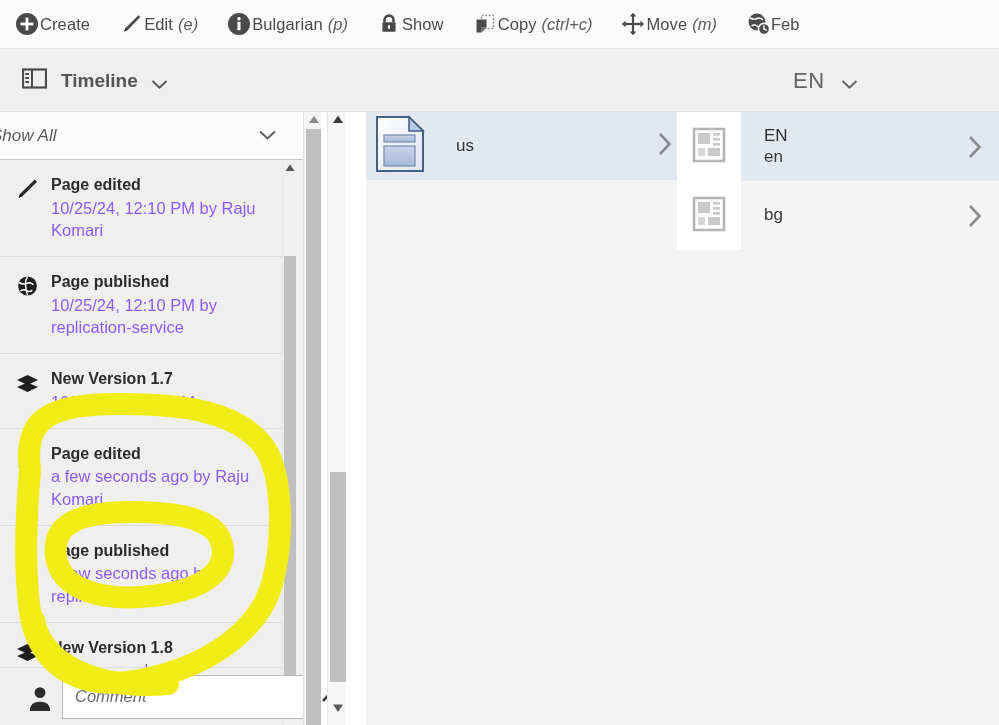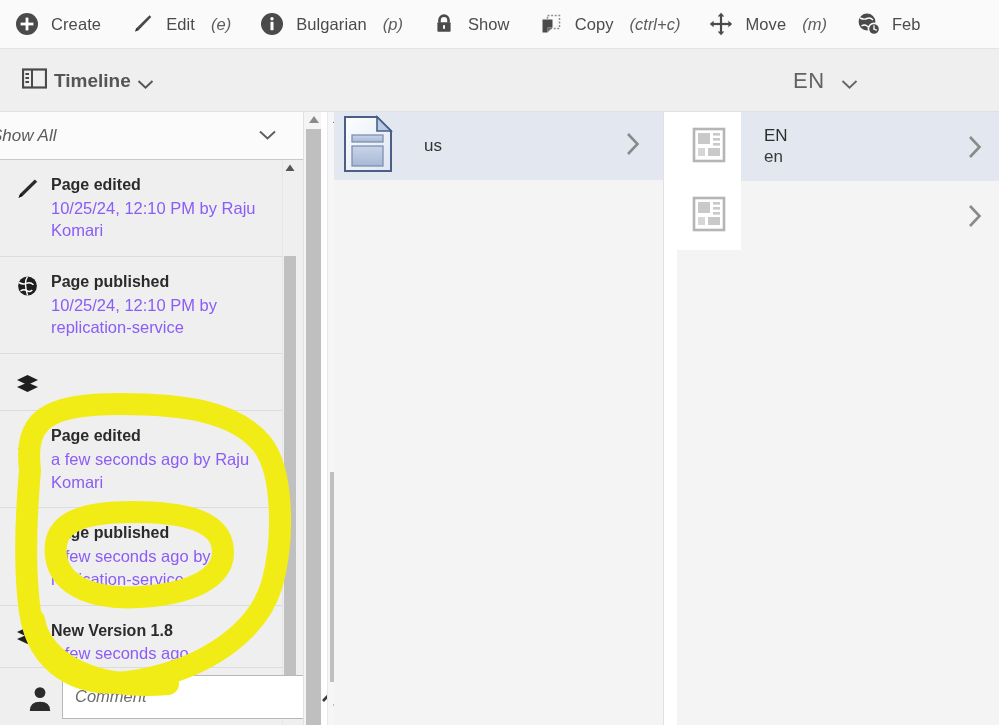--- a/index.html
+++ b/index.html
@@ -10,37 +10,37 @@
   }
   #app { position: relative; width: 999px; height: 725px; }
 
   
   .toolbar {
     position: absolute; top: 0; left: 0; width: 999px; height: 49px;
     background: #fafafa; border-bottom: 1px solid #e4e4e4;
     display: flex; align-items: center;
   }
   .tb-item {
-    display: flex; align-items: center; gap: 11px;
+    display: flex; align-items: center; 
     height: 49px; padding: 0 14px; cursor: pointer;
     white-space: nowrap;
   }
   .tb-label { font-size: 16.5px; color: #4b4b4b; letter-spacing: .1px; }
   .tb-key { font-size: 16.5px; color: #5d5d5d; font-style: italic; margin-left: 5px; }
   .tb-ico { width: 26px; height: 26px; flex: 0 0 26px; position: relative; display:block; }
   .tb-ico svg { display: block; }
 
   
   .subbar {
     position: absolute; top: 49px; left: 0; width: 999px; height: 63px;
     background: #efefef; border-bottom: 1px solid #e0e0e0;
   }
   .subbar-left {
     position: absolute; left: 22px; top: 0; height: 63px;
-    display: flex; align-items: center; gap: 6px; cursor: pointer;
+    display: flex; align-items: center; gap: 13px; cursor: pointer;
   }
   .tl-label { font-size: 19px; color: #555; font-weight: bold; }
   .chev-d {
     width: 17px; height: 10px; position: relative; display:block;
   }
   .subbar-right {
     position: absolute; left: 793px; top: 0; height: 63px;
     display: flex; align-items: center; gap: 16px; cursor: pointer;
   }
   .en-label { font-size: 22px; color: #636363; letter-spacing: .5px; }
@@ -113,21 +113,21 @@
   .cmt-input {
     flex: 1 1 auto; height: 44px; background: #fff; border: 1px solid #b8b8b8;
     font-family: "Liberation Sans", sans-serif;
     font-size: 16.5px; font-style: italic; color: #6c6c6c; padding: 0 12px;
     outline: none;
   }
   .cmt-input::placeholder { color: #6c6c6c; font-style: italic; opacity: 1; }
 
   
   .col-pages {
-    position: absolute; left: 334px; top: 112px; width: 330px; height: 613px;
+    position: absolute; left: 366px; top: 112px; width: 330px; height: 613px;
     background: #f4f4f4; border-right: 1px solid #e1e1e1;
   }
   .row-page {
     display: flex; align-items: center; height: 68px;
     background: #e3e8f0; cursor: pointer; padding-left: 9px;
   }
   .row-page .txt { font-size: 17px; color: #333; margin-left: 30px; }
   .row-page .arr { margin-left: auto; margin-right: 22px; }
 
   
@@ -317,20 +317,24 @@
         </div>
       </div>
 
       <div class="ev">
         <span class="ev-ico">
           <svg width="27" height="26" viewBox="0 0 27 26">
               <path d="M13.5 5 L24 10 L13.5 15 L3 10 Z" fill="#1f1f1f"></path>
               <path d="M13.5 12.5 L24 17 L13.5 22 L3 17 Z" fill="#1f1f1f"></path>
             </svg>
         </span>
+        <div class="ev-body">
+          <div class="ev-title">New Version 1.7</div>
+          <div class="ev-sub">10/25/24, 12:10 PM</div>
+        </div>
       </div>
 
       <div class="ev">
         <span class="ev-ico">
           <svg width="27" height="26" viewBox="0 0 27 26">
               <path d="M20.8 3.4 L23.2 5.8 L8.6 20.1 L4.6 21.8 L6.2 17.8 Z" fill="#2b2b2b"></path>
               <path d="M4.6 21.8 L6.2 17.8 L8.6 20.1 Z" fill="#111"></path>
             </svg>
         </span>
         <div class="ev-body">
@@ -484,20 +488,21 @@
             <rect x="6" y="6" width="12" height="11" fill="#c9c9c9"></rect>
             <rect x="21" y="6" width="7" height="2.6" fill="#c9c9c9"></rect>
             <rect x="21" y="11" width="7" height="2.6" fill="#c9c9c9"></rect>
             <rect x="21" y="16" width="7" height="2.6" fill="#c9c9c9"></rect>
             <rect x="6" y="21" width="7" height="8" fill="#d6d6d6"></rect>
             <rect x="16" y="21" width="12" height="8" fill="#c9c9c9"></rect>
           </svg>
         </span>
       </span>
       <span class="lang-txt">
+        <span class="lang-code">bg</span>
       </span>
       <span class="lang-arr">
         <svg width="16" height="26" viewBox="0 0 16 26">
             <path d="M3 3 L12.5 13 L3 23" fill="none" stroke="#8a8a8a" stroke-width="2.6"></path>
           </svg>
       </span>
     </div>
   </div>
 
   <svg class="hl" viewBox="0 0 999 725" xmlns="http://www.w3.org/2000/svg">

